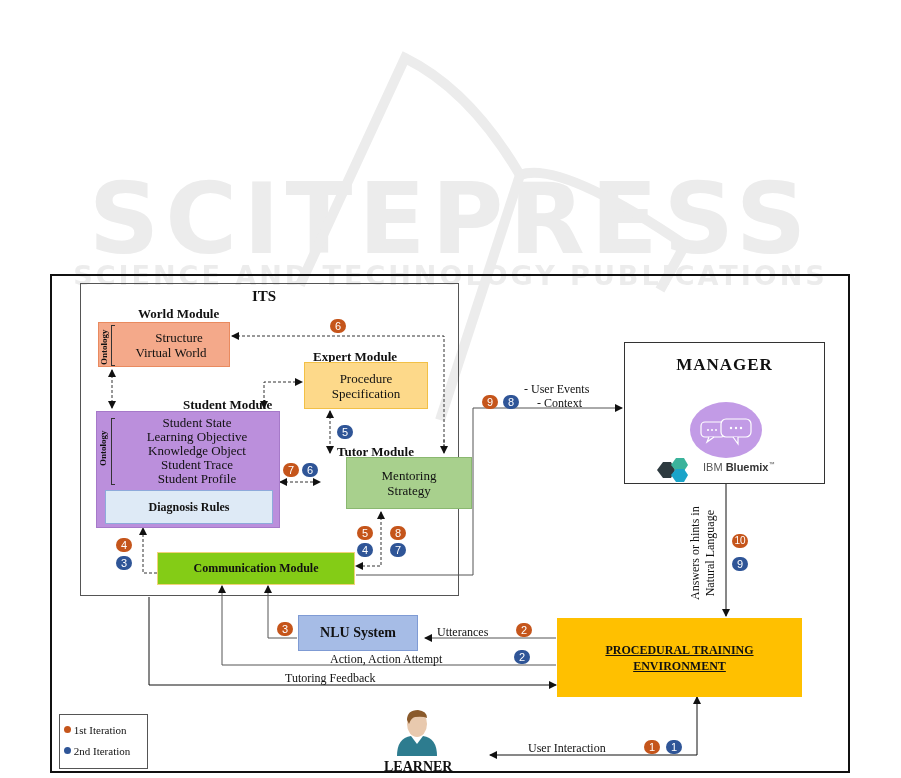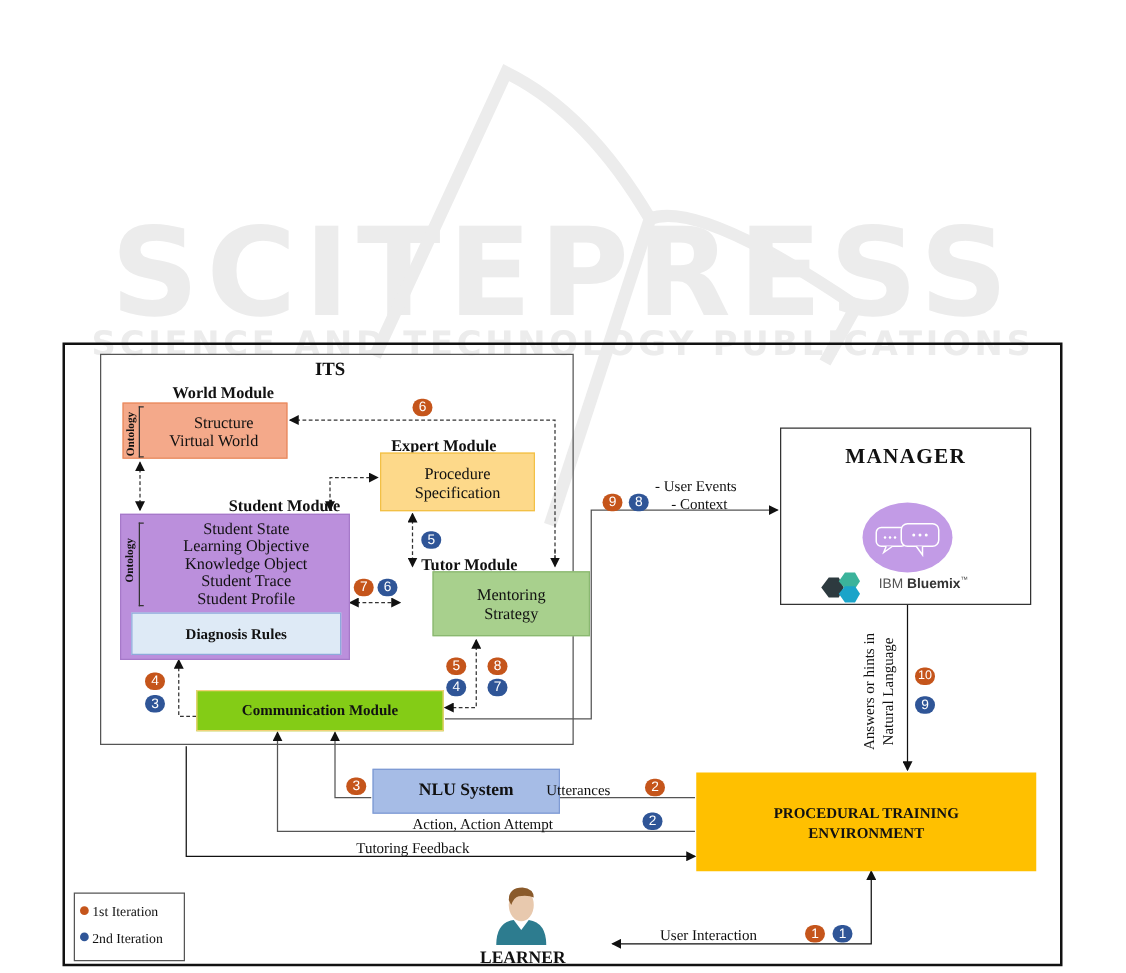--- a/index.html
+++ b/index.html
@@ -137,25 +137,25 @@
   <svg class="abs" style="left:28px;top:114px;" width="48" height="26">
     <polygon points="4,13 10,5 18,5 22,13 18,21 10,21" fill="#2d3a3f"></polygon>
     <polygon points="18,8 23,1 31,1 35,8 31,14 23,14" fill="#3bb39b"></polygon>
     <polygon points="18,18 23,12 31,12 35,18 31,25 23,25" fill="#1aa4c9"></polygon>
   </svg>
   <div class="abs" style="left:78px;top:118px;font-family:'Liberation Sans',sans-serif;font-size:11px;color:#555;white-space:nowrap;">
     <span>IBM </span><b style="color:#333;">Bluemix</b><sup style="font-size:6px;">™</sup>
   </div>
 </div>
 
-<div class="box" style="left:298px;top:615px;width:150px;height:36px;background:#a6bce6;border:1px solid #7f9bd4;">
+<div class="box" style="left:298px;top:615px;width:120px;height:36px;background:#a6bce6;border:1px solid #7f9bd4;">
   <div style="font-weight:bold;font-size:14px;">NLU System</div>
 </div>
 
-<div class="box" style="left:557px;top:618px;width:272px;height:79px;background:#ffc000;">
+<div class="box" style="left:557px;top:618px;width:245px;height:79px;background:#ffc000;text-decoration:underline;">
   <div style="font-weight:bold;font-size:12px;line-height:16px;">PROCEDURAL TRAINING</div>
   <div style="font-weight:bold;font-size:12px;line-height:16px;">ENVIRONMENT</div>
 </div>
 
 <svg class="abs" style="left:393px;top:708px;" width="48" height="50">
   <path d="M4 48 Q4 30 18 28 L30 28 Q44 30 44 48 Z" fill="#2d7c8f"></path>
   <path d="M18 28 L24 36 L30 28 Z" fill="#fff"></path>
   <ellipse cx="24" cy="16" rx="10" ry="13" fill="#e8c9ae"></ellipse>
   <path d="M14 12 Q14 2 25 2 Q34 3 34 10 Q30 8 22 9 Q18 10 16 16 Z" fill="#8a5a2b"></path>
 </svg>

